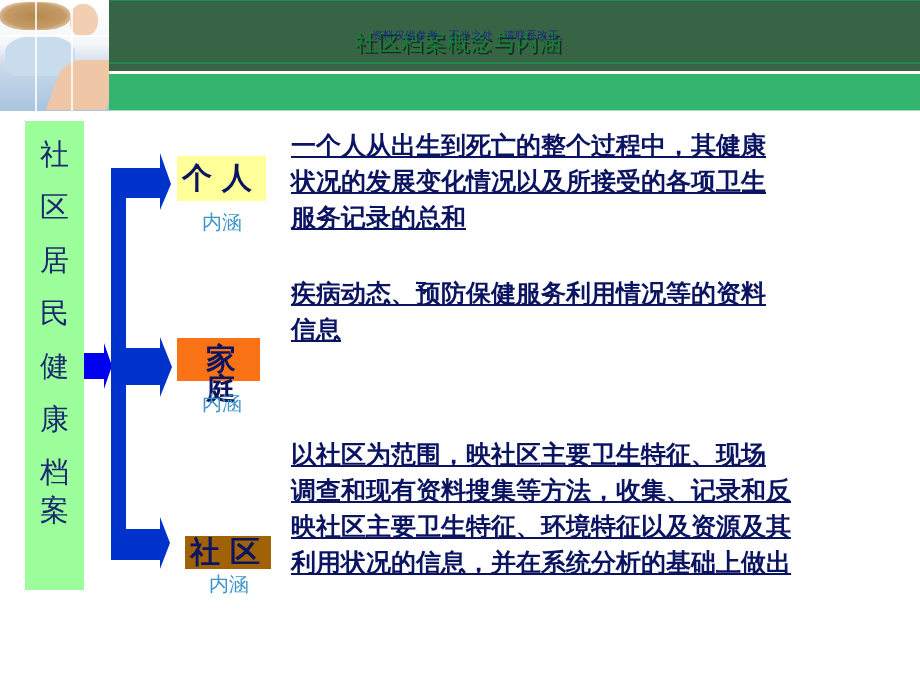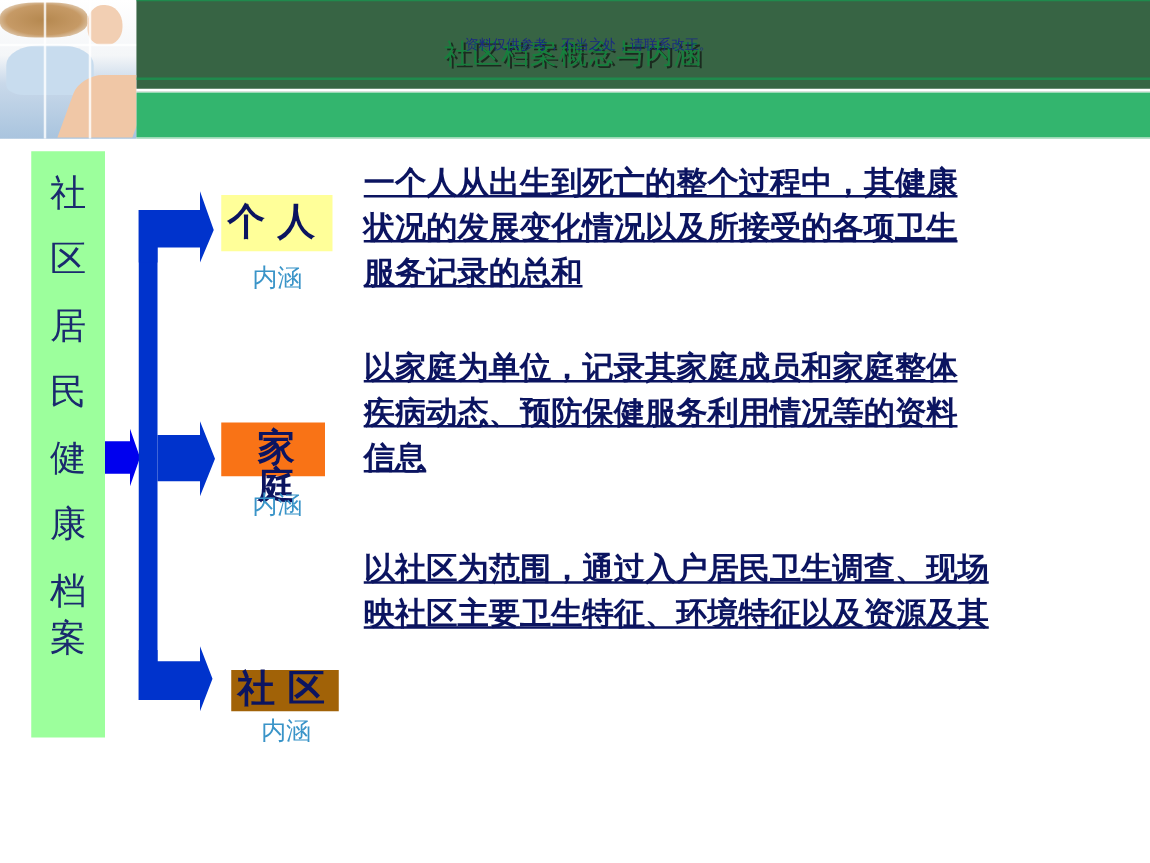--- a/index.html
+++ b/index.html
@@ -170,21 +170,22 @@
 </div>
 <div class="sub-label sub-community">内涵</div>
 
 <div class="desc desc-individual">
   <span class="line">一个人从出生到死亡的整个过程中，其健康</span>
   <span class="line">状况的发展变化情况以及所接受的各项卫生</span>
   <span class="line">服务记录的总和</span>
 </div>
 
 <div class="desc desc-family">
-  <span class="line">以家庭为单位，记录其家庭成员和家庭整体</span>
   <span class="line">疾病动态、预防保健服务利用情况等的资料</span>
   <span class="line">信息</span>
 </div>
 
 <div class="desc desc-community">
-  <span class="line">以社区为范围，通过入户居民卫生调查、现场</span>
+  <span class="line">以社区为范围，映社区主要卫生特征、现场</span>
+  <span class="line">调查和现有资料搜集等方法，收集、记录和反</span>
   <span class="line">映社区主要卫生特征、环境特征以及资源及其</span>
+  <span class="line">利用状况的信息，并在系统分析的基础上做出</span>
 </div>
 
 </body></html>

